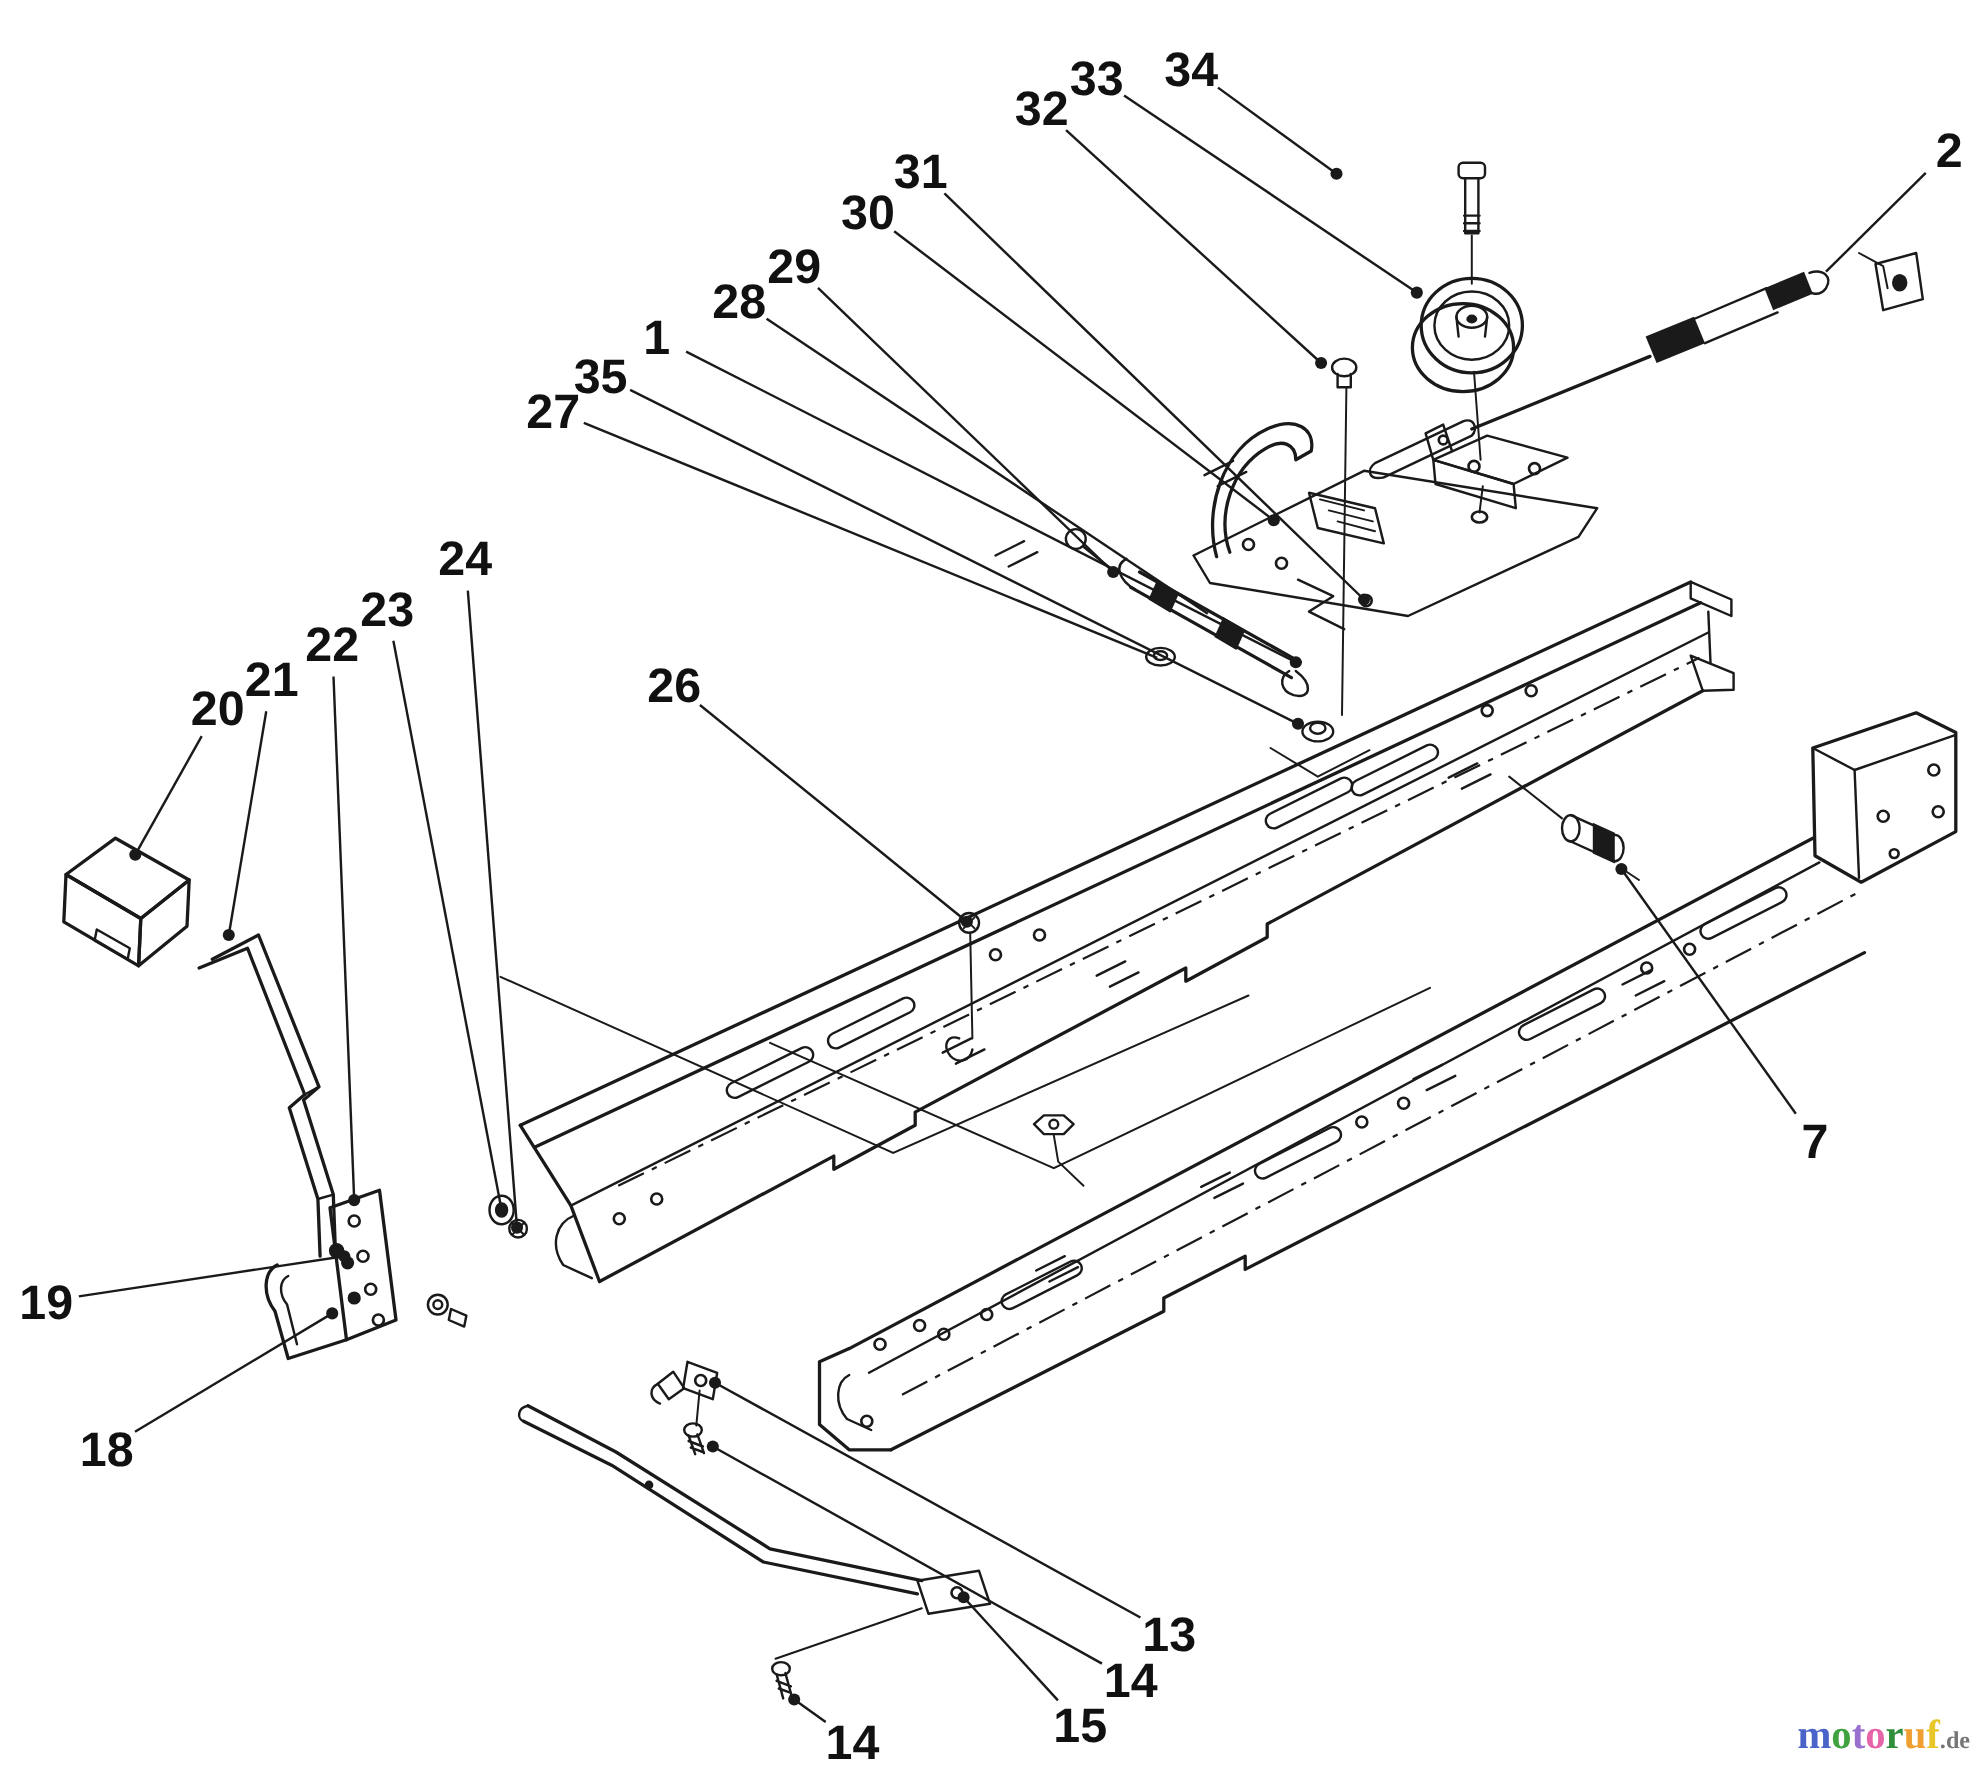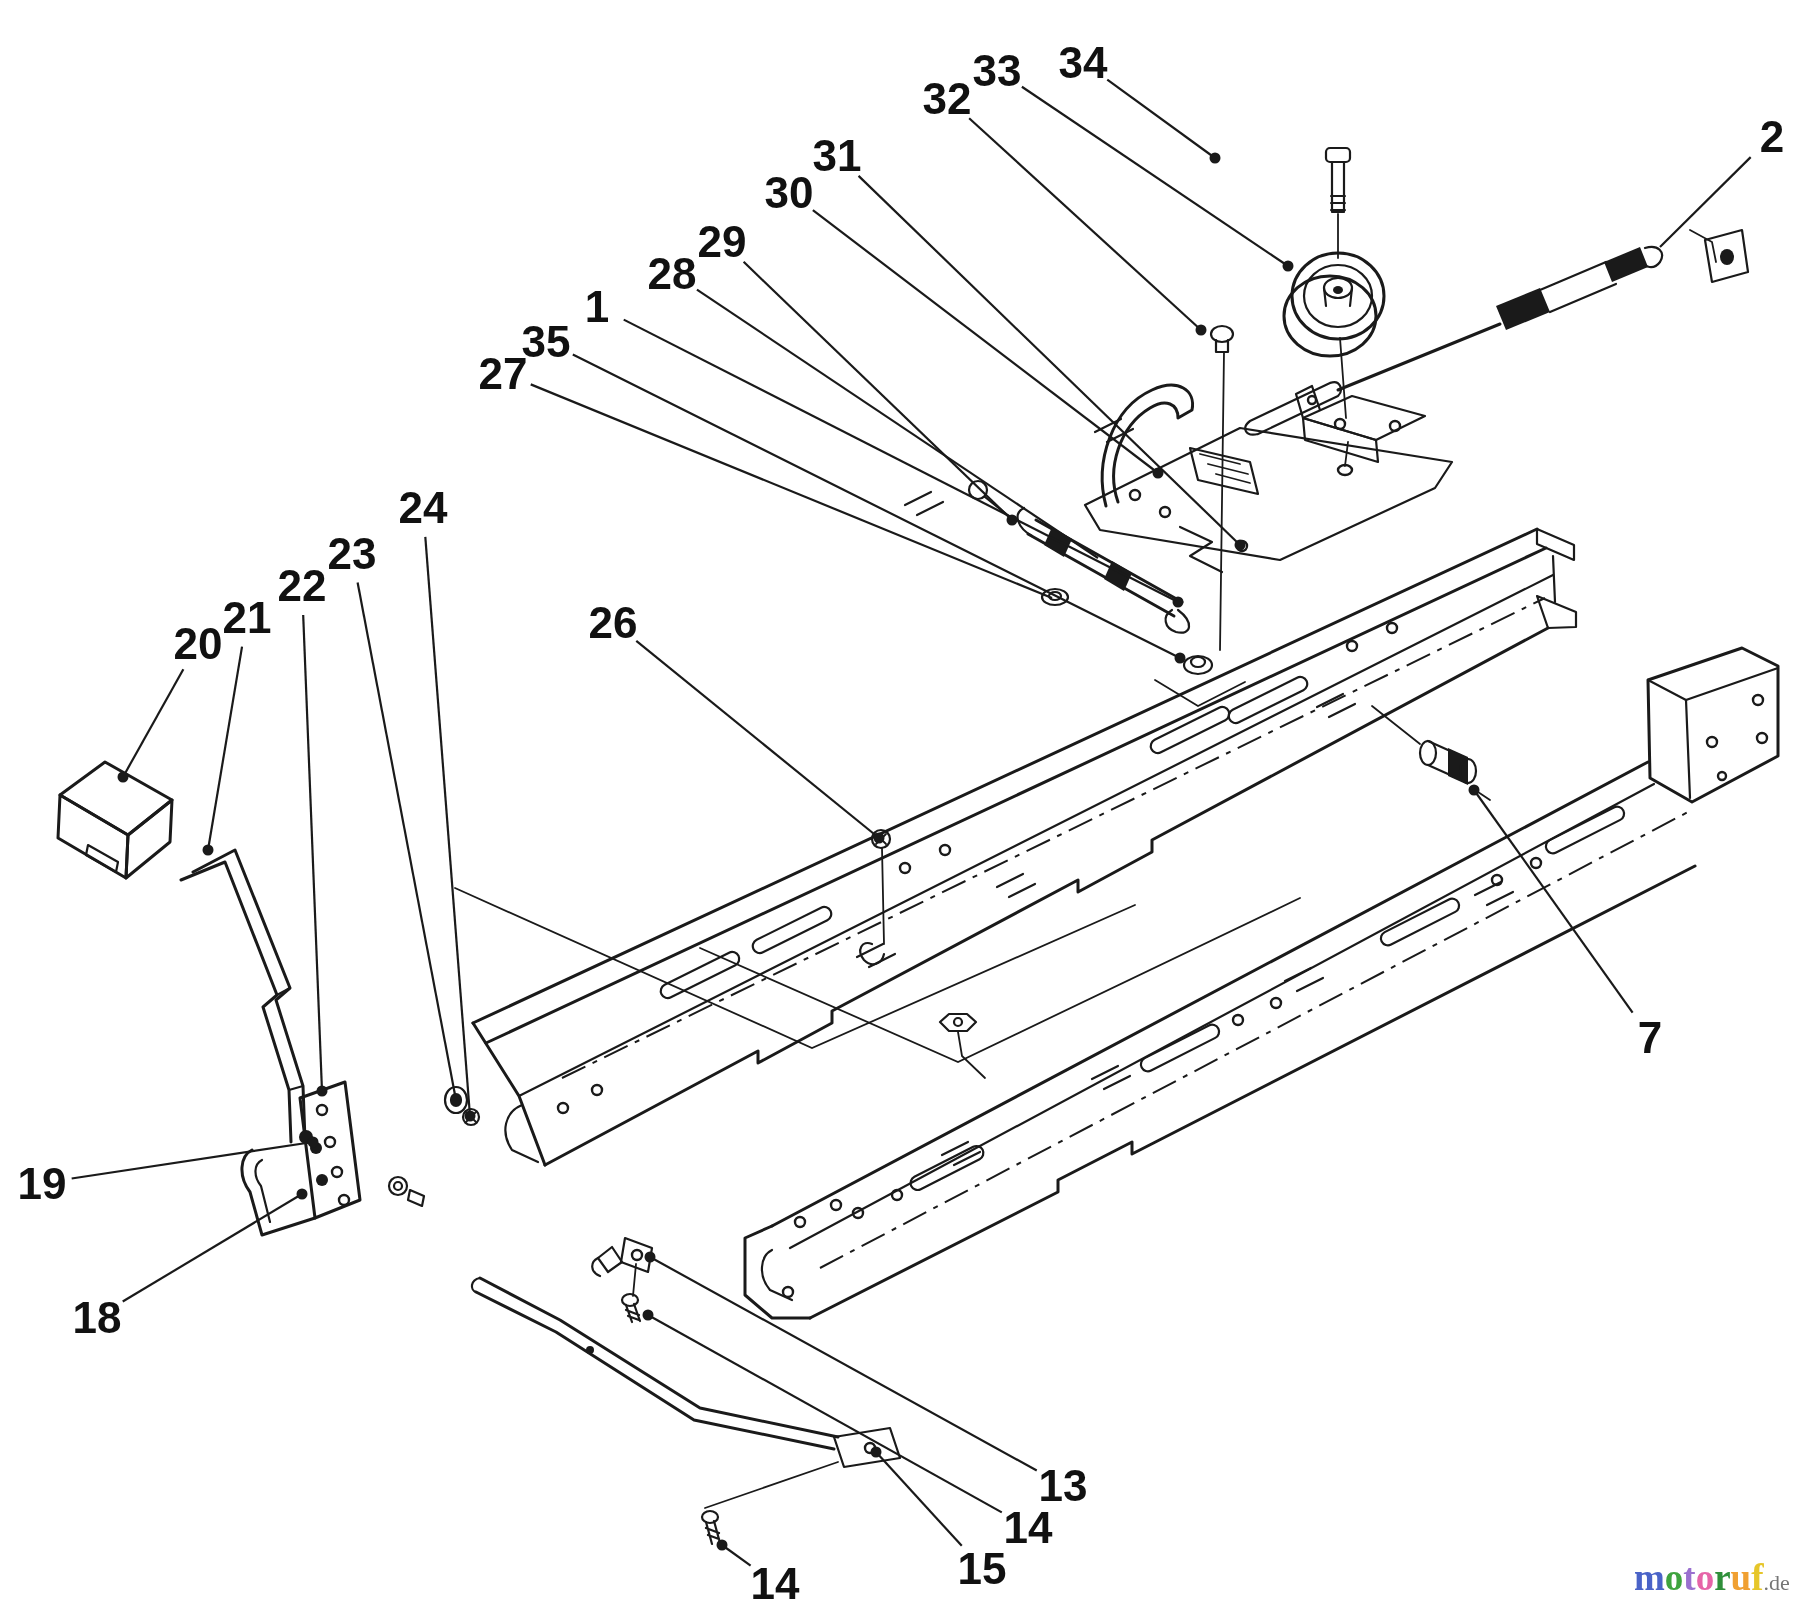--- a/index.html
+++ b/index.html
@@ -11,21 +11,21 @@
   .thin{stroke:#1a1a1a;fill:none;stroke-width:1.8;stroke-linecap:round;}
   .det{stroke:#1a1a1a;fill:none;stroke-width:2.2;stroke-linecap:round;stroke-linejoin:round;}
   .fillb{fill:#1a1a1a;stroke:none;}
   .hole{stroke:#1a1a1a;fill:none;stroke-width:2.4;}
   .dashdot{stroke:#1a1a1a;fill:none;stroke-width:2;stroke-dasharray:26 8 5 8;}
   .leader{stroke:#1a1a1a;fill:none;stroke-width:2.2;}
   .callout-text{font-family:"Liberation Sans",sans-serif;font-weight:700;font-size:44px;fill:#111;}
   #watermark{position:absolute;left:1634px;top:1556px;width:170px;height:46px;
              font-family:"Liberation Serif",serif;font-weight:700;font-size:37px;
              white-space:nowrap;letter-spacing:0px;}
-  #watermark .suffix{font-size:22px;font-weight:400;}
+  #watermark .suffix{font-size:22px;font-weight:700;}
 </style>
 </head>
 <body>
 
 <div id="stage">
 <svg width="1800" height="1609" viewBox="0 0 1800 1609" xmlns="http://www.w3.org/2000/svg">
 
   <g>
     <line class="part" x1="473" y1="1023" x2="1537" y2="529"></line>
     <line class="part" x1="486" y1="1043" x2="1546" y2="548"></line>

